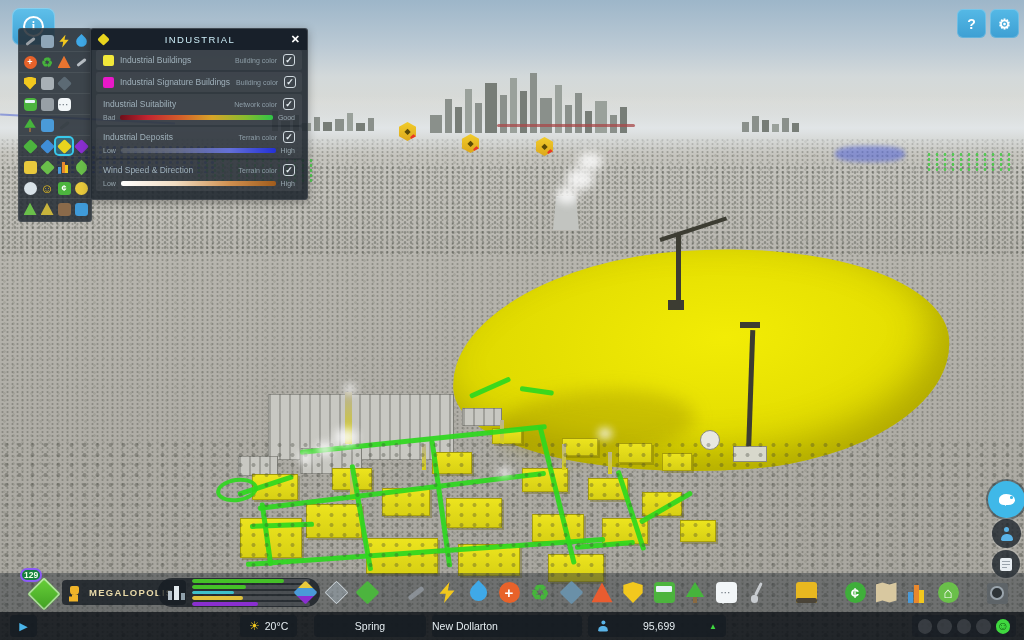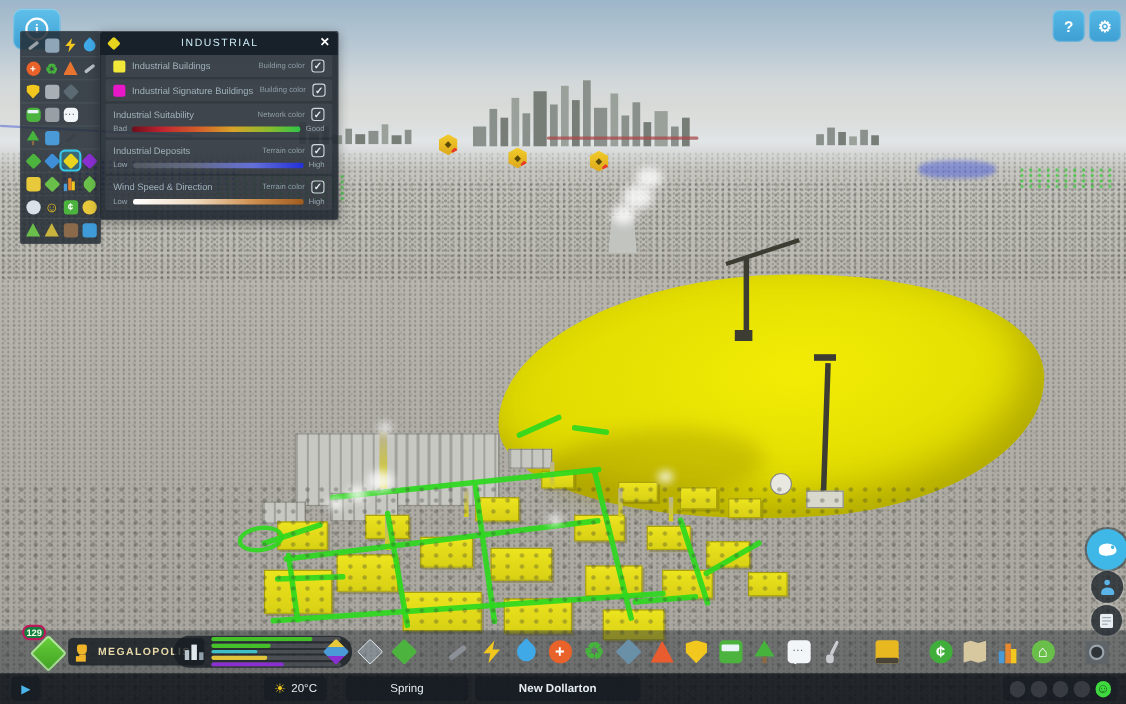--- a/index.html
+++ b/index.html
@@ -144,21 +144,21 @@
   .jrnl{left:992px;top:550px;width:28px;height:28px;}
   .note{width:12px;height:13px;background:#e8eef2;border-radius:2px;
     background-image:linear-gradient(#9aa4ac,#9aa4ac),linear-gradient(#9aa4ac,#9aa4ac),linear-gradient(#9aa4ac,#9aa4ac);
     background-size:8px 1px,8px 1px,5px 1px;background-position:2px 3px,2px 6px,2px 9px;background-repeat:no-repeat;}
 
   
   .toolbar{position:absolute;left:0;right:0;top:573px;height:39px;background:rgba(48,54,60,.48);}
   .milestone{position:absolute;left:26px;top:3px;width:34px;height:34px;}
   .ms-diamond{position:absolute;left:6px;top:6px;width:24px;height:24px;background:linear-gradient(135deg,#6ad23a,#3f9e22);
     transform:rotate(45deg);border-radius:3px;box-shadow:inset 0 0 0 2px rgba(255,255,255,.5);}
-  .ms-badge{position:absolute;left:-6px;top:-8px;min-width:20px;height:14px;background:#15803d;border:2px solid #be185d;
+  .ms-badge{position:absolute;left:-6px;top:-8px;min-width:20px;height:14px;background:#15803d;border:2px solid #8b5cf6;
     border-radius:8px;color:#f0ffe8;font-size:8.5px;font-weight:bold;display:flex;align-items:center;justify-content:center;padding:0 2px;}
   .pill{background:rgba(22,28,34,.78);border-radius:4px;display:flex;align-items:center;}
   .trophy-pill{position:absolute;left:62px;top:7px;height:25px;padding:0 12px 0 5px;gap:7px;}
   .trophy{position:relative;width:15px;height:16px;}
   .trophy::before{content:"";position:absolute;left:3px;top:1px;width:9px;height:9px;background:#f0b429;border-radius:2px 2px 45% 45%;}
   .trophy::after{content:"";position:absolute;left:4.5px;top:10px;width:6px;height:2px;background:#f0b429;box-shadow:-1.5px 3px 0 1.5px #f0b429;}
   .trophy-label{font-size:9.5px;font-weight:bold;letter-spacing:1.3px;color:#e8d9a8;}
   .demand-pill{position:absolute;left:158px;top:5px;height:29px;padding:0 10px;gap:7px;border-radius:14px;}
   .city-ico{width:17px;height:15px;background-image:linear-gradient(#b8c4cc,#b8c4cc),linear-gradient(#e0e8ec,#e0e8ec),linear-gradient(#8fa0aa,#8fa0aa);
     background-size:4px 9px,5px 14px,4px 7px;background-position:0 100%,6px 100%,13px 100%;background-repeat:no-repeat;}
@@ -173,21 +173,21 @@
   .statusbar{position:absolute;left:0;right:0;top:612px;height:28px;background:rgba(13,18,23,.86);}
   .sb{position:absolute;top:3px;height:22px;font-size:10.5px;color:#e4ecf0;}
   .play{left:10px;width:27px;justify-content:center;color:#4ab4e8;font-size:11px;cursor:pointer;}
   .timep{left:42px;padding:0 9px;gap:8px;}
   .t-time{color:#93daf2;}
   .t-div{width:1px;height:12px;background:rgba(255,255,255,.18);}
   .t-speed{color:#3fa8e8;font-size:8px;letter-spacing:-1px;cursor:pointer;}
   .weatherp{left:240px;padding:0 9px;gap:5px;}
   .sun{color:#f2c81e;font-size:12px;}
   .seasonp{left:314px;width:112px;justify-content:center;}
-  .mapnamep{left:432px;width:150px;justify-content:center;font-weight:bold;}
+  .mapnamep{left:432px;width:150px;}
   .popp{left:588px;width:138px;padding:0 9px;gap:6px;}
   .flex1{flex:1;text-align:center;}
   .up{color:#3fd83f;font-size:8px;}
   .down{color:#e84838;font-size:8px;}
   .moneyp{left:737px;width:162px;padding:0 9px;gap:6px;}
   .bill{width:15px;height:9px;background:#57c838;border-radius:2px;box-shadow:inset 0 0 0 1.5px rgba(255,255,255,.35);}
   .happyp{left:912px;width:104px;background:rgba(22,28,34,.55);padding:0 6px;gap:5px;justify-content:flex-end;}
   .face{width:15px;height:15px;border-radius:50%;background:rgba(255,255,255,.13);cursor:pointer;}
   .face.active{background:#3fd83f;color:#135a13;font-size:12px;display:flex;align-items:center;justify-content:center;}
 </style>
@@ -634,20 +634,25 @@
     <div class="pill sb weatherp">
       <span class="sun">☀</span>
       <span>20°C</span>
     </div>
     <div class="pill sb seasonp">
       <span>Spring</span>
     </div>
     <div class="pill sb mapnamep">
       <span>New Dollarton</span>
     </div>
+    <div class="pill sb popp">
+      <span class="person" style="transform:scale(.8);"></span>
+      <span class="flex1">95,699</span>
+      <span class="up">▲</span>
+    </div>
     <div class="pill sb happyp" id="happy-faces">
         <span class="face"></span>
         <span class="face"></span>
         <span class="face"></span>
         <span class="face"></span>
         <span class="face active">☺</span>
       </div>
   </div>
 
 </div>

